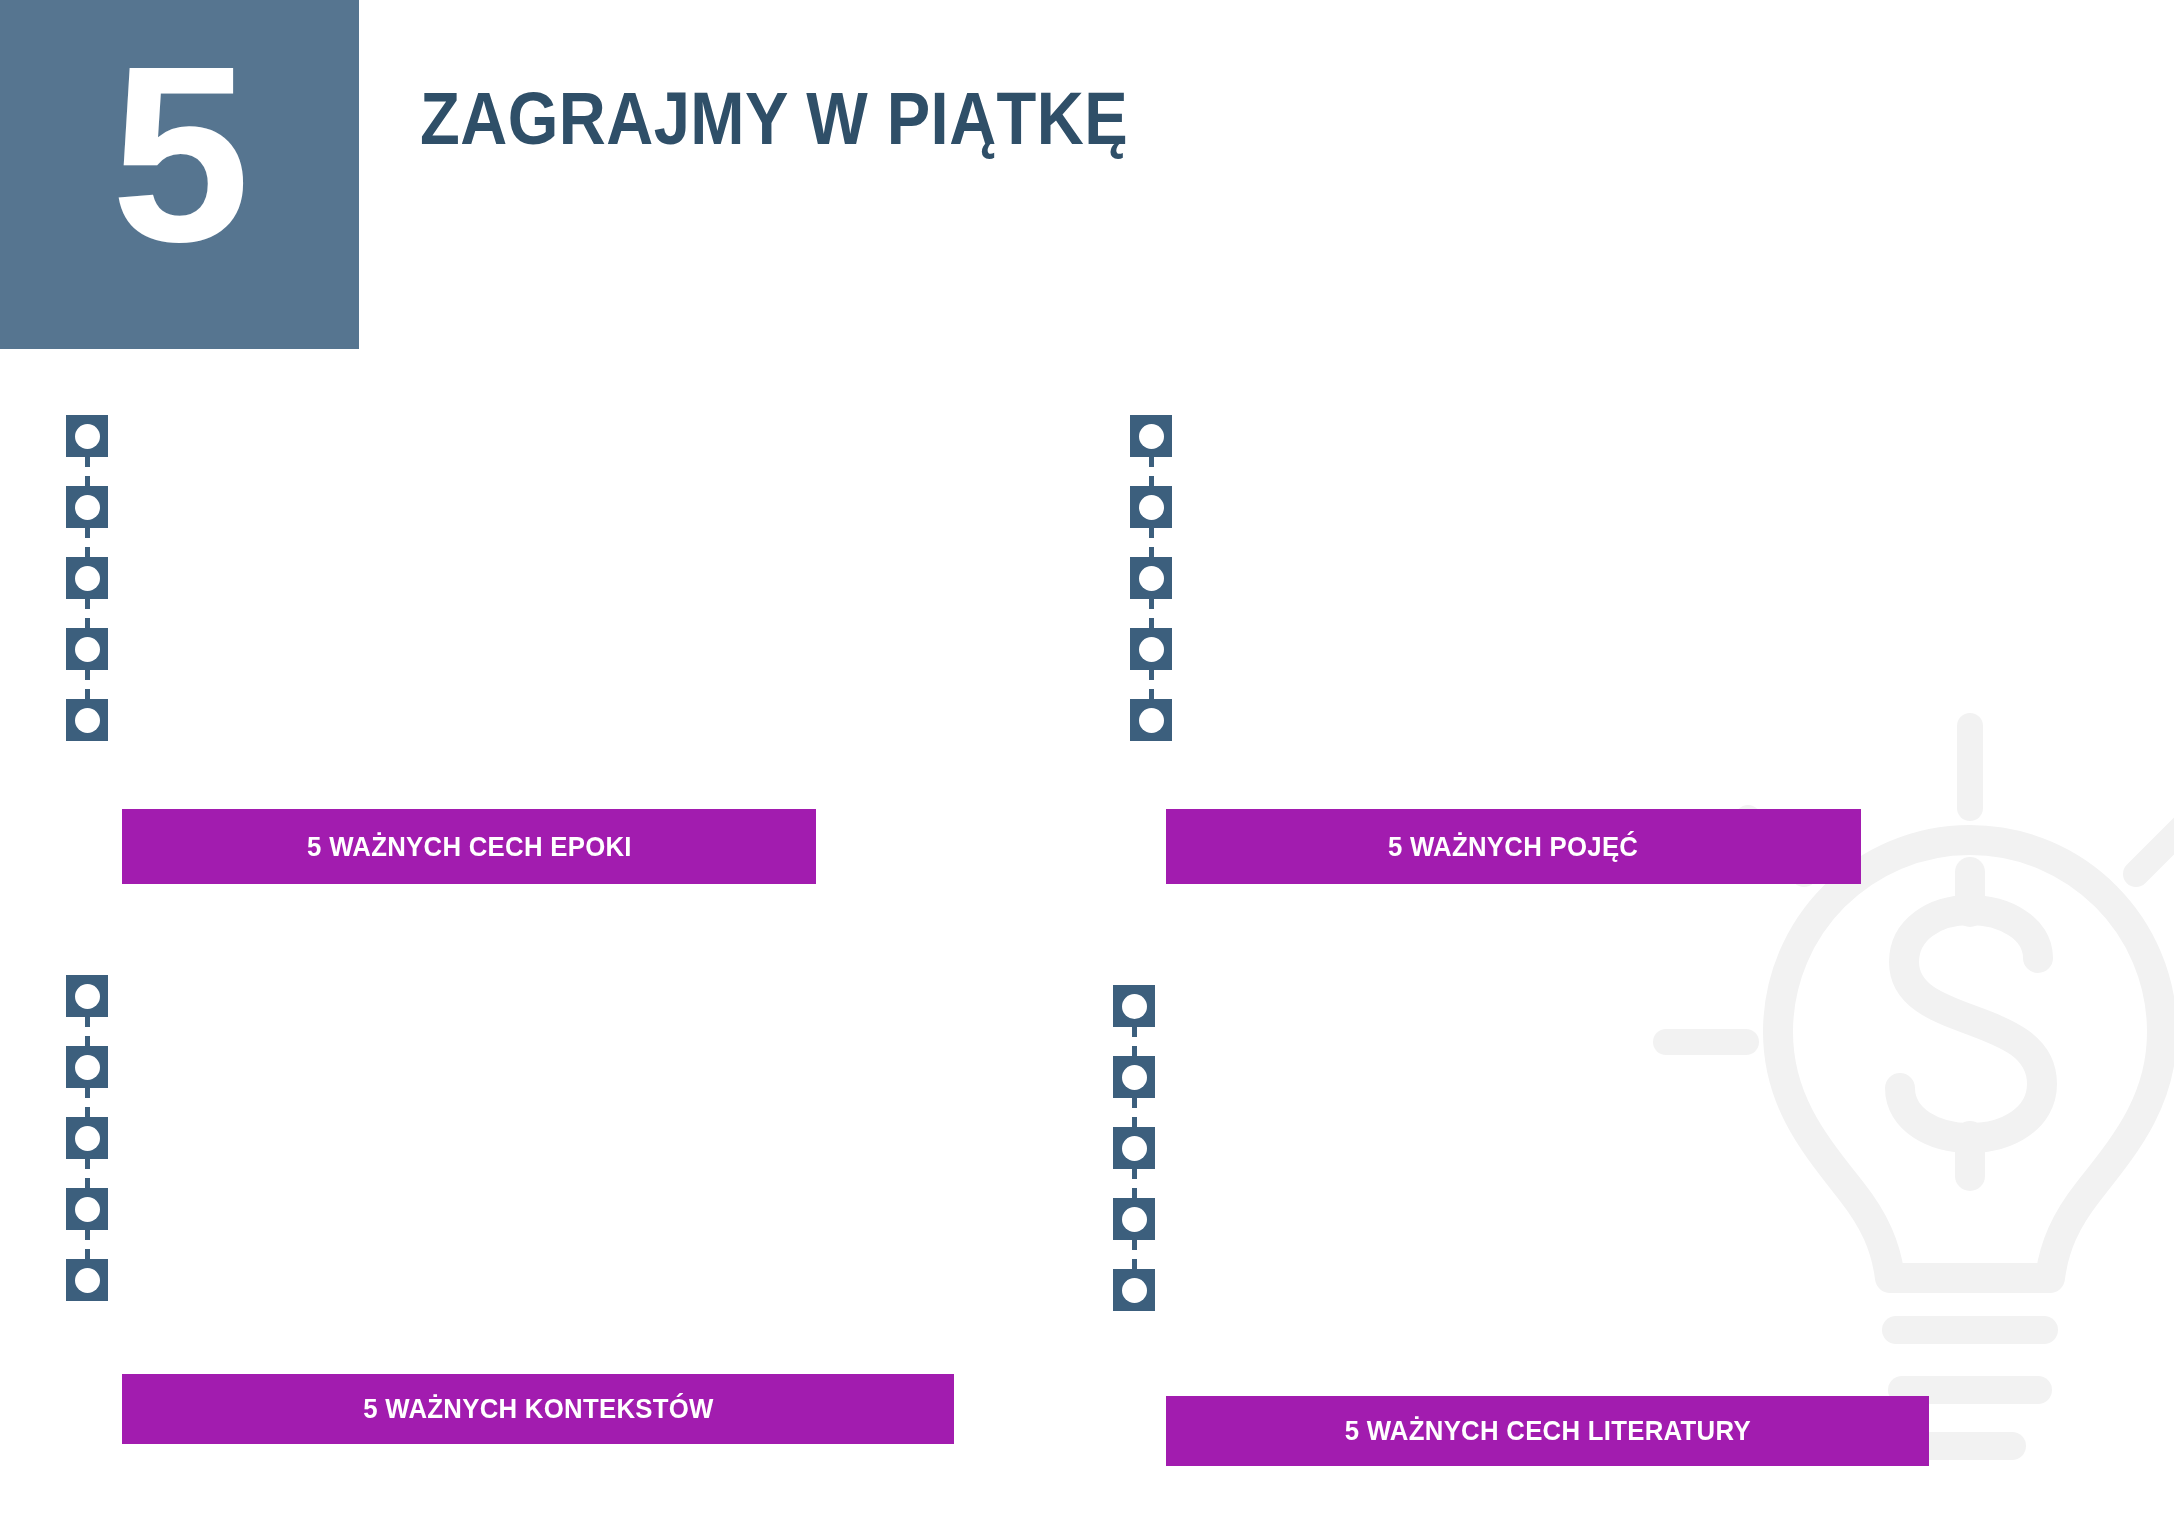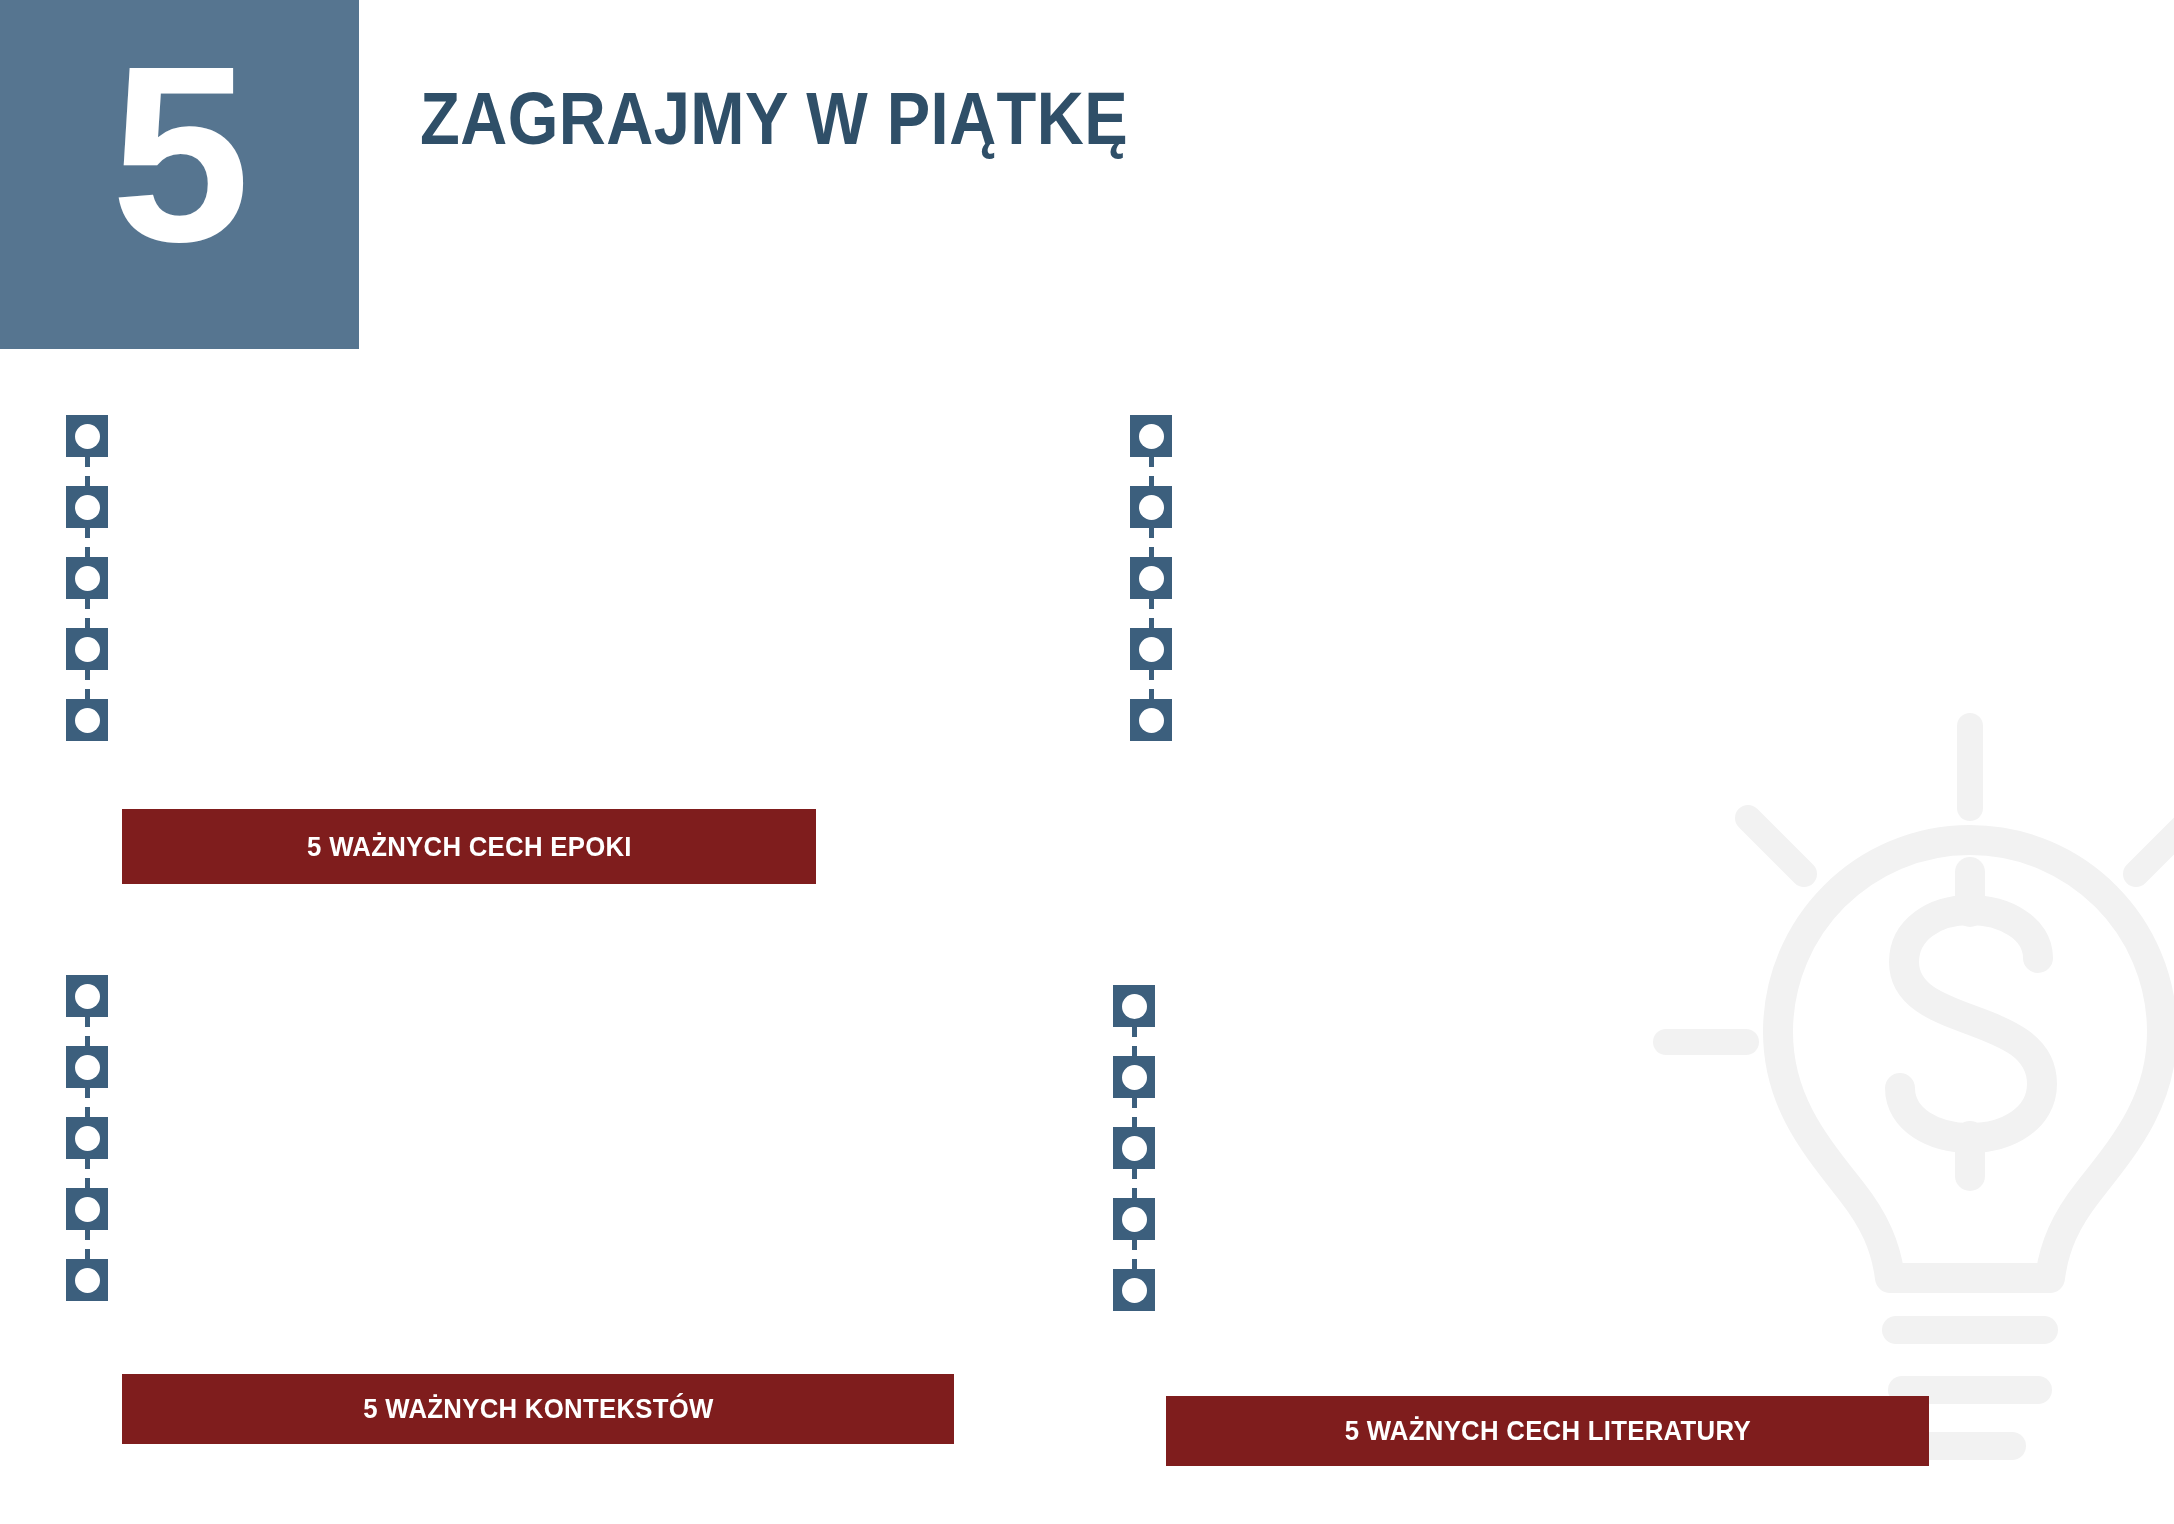--- a/index.html
+++ b/index.html
@@ -96,21 +96,21 @@
   }
   .connector {
     width: 0;
     border-left: 5px dashed #3c5f7d;
     flex: none;
   }
 
   
   .label-bar {
     position: absolute;
-    background: #7f1d1d;
+    background: #a21caf;
     display: flex;
     align-items: center;
     justify-content: center;
     z-index: 2;
   }
   .label-bar .bar-text {
     color: #ffffff;
     font-size: 28px;
     font-weight: 700;
     letter-spacing: 0.3px;
@@ -265,20 +265,23 @@
     <div class="connector" style="height:29px"></div>
     <div class="check-item">
         <span class="dot"></span>
       </div>
   </div>
 
   <div id="bar-epoki" class="label-bar">
     <span class="bar-text">5 WAŻNYCH CECH EPOKI</span>
   </div>
 
+  <div id="bar-pojec" class="label-bar">
+    <span class="bar-text">5 WAŻNYCH POJĘĆ</span>
+  </div>
 
   <div id="bar-konteksty" class="label-bar">
     <span class="bar-text">5 WAŻNYCH KONTEKSTÓW</span>
   </div>
 
   <div id="bar-literatura" class="label-bar">
     <span class="bar-text">5 WAŻNYCH CECH LITERATURY</span>
   </div>
 
 </div>

